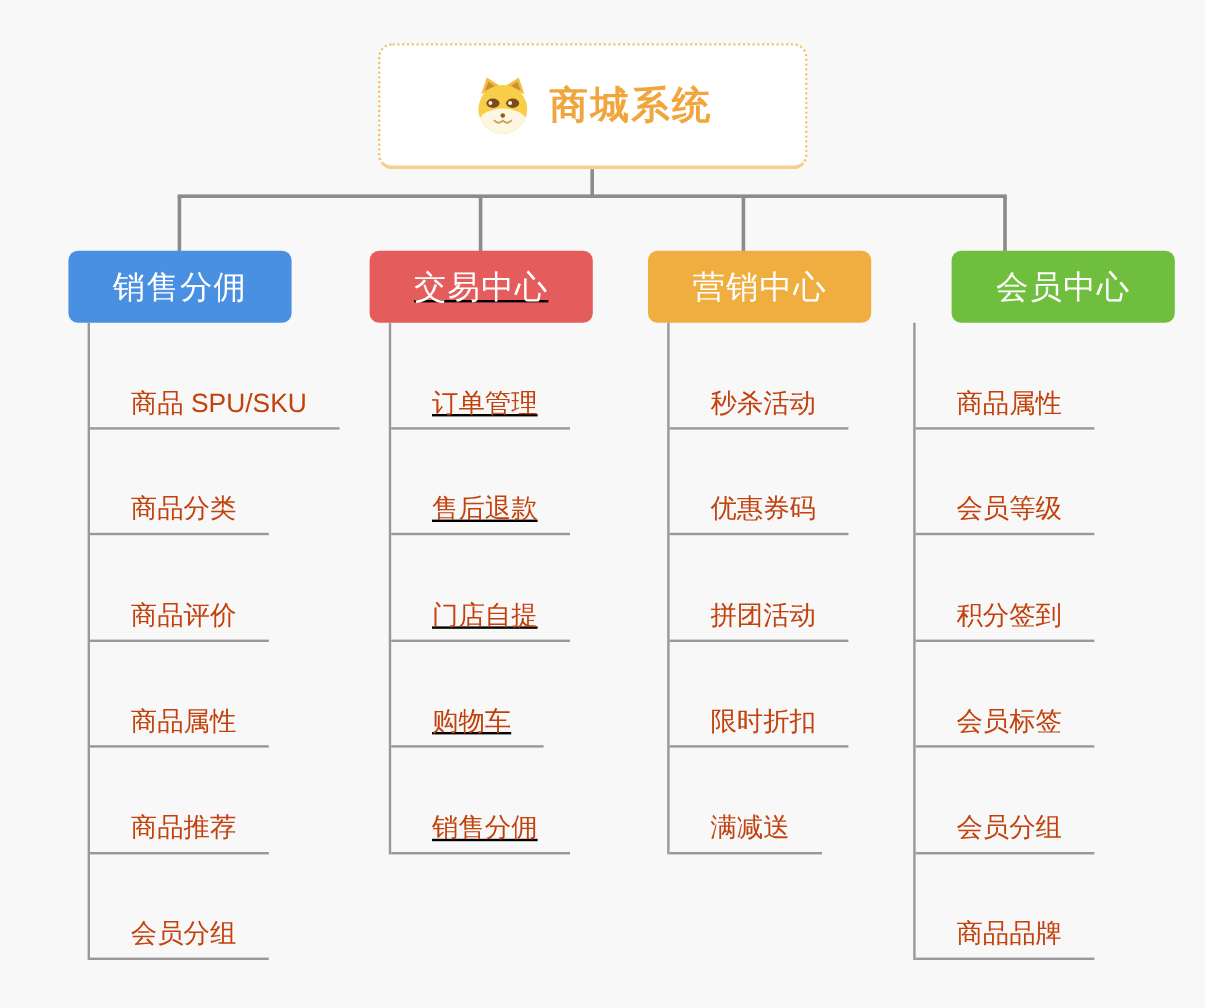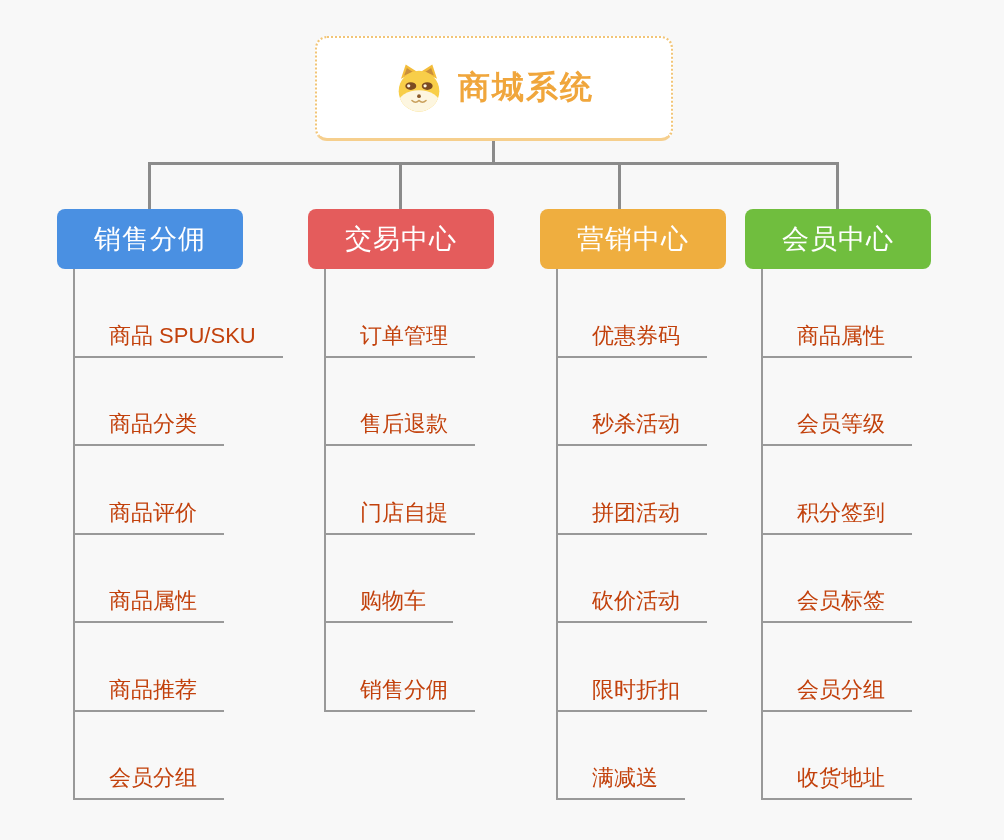--- a/index.html
+++ b/index.html
@@ -33,21 +33,21 @@
   .conn-rail-h{left:148px;top:162px;width:691px;height:3px;}
   .conn-drop{top:164px;width:3px;height:46px;}
   .drop-0{left:148px;}
   .drop-1{left:399px;}
   .drop-2{left:618px;}
   .drop-3{left:836px;}
 
   
   .branch{position:absolute;top:209px;}
   .branch-0{left:57px;}
-  .branch-1{left:308px;}
+  .branch-1{left:308px;text-decoration:underline;}
   .branch-2{left:540px;}
   .branch-3{left:745px;}
   .branch-header{
     width:186px;height:60px;border-radius:8px;
     display:flex;align-items:center;justify-content:center;
     color:#ffffff;font-size:27px;letter-spacing:1px;
     box-sizing:border-box;
   }
   .children{
     margin-left:16px;
@@ -143,57 +143,54 @@
       <div class="leaf">
           <span class="leaf-label">销售分佣</span>
         </div>
     </div>
   </div>
 
   <div class="branch branch-2">
     <div class="branch-header" style="background: rgb(239, 174, 63);">营销中心</div>
     <div class="children">
       <div class="leaf">
+          <span class="leaf-label">秒杀活动</span>
+        </div>
+      <div class="leaf">
           <span class="leaf-label">优惠券码</span>
         </div>
       <div class="leaf">
-          <span class="leaf-label">秒杀活动</span>
-        </div>
-      <div class="leaf">
           <span class="leaf-label">拼团活动</span>
-        </div>
-      <div class="leaf">
-          <span class="leaf-label">砍价活动</span>
         </div>
       <div class="leaf">
           <span class="leaf-label">限时折扣</span>
         </div>
       <div class="leaf">
           <span class="leaf-label">满减送</span>
         </div>
     </div>
   </div>
 
   <div class="branch branch-3">
-    <div class="branch-header" style="background: rgb(112, 190, 62);">会员中心</div>
+    <div class="branch-header" style="background: rgb(112, 190, 62); margin-left: 48px;">会员中心</div>
     <div class="children">
       <div class="leaf">
           <span class="leaf-label">商品属性</span>
         </div>
       <div class="leaf">
           <span class="leaf-label">会员等级</span>
         </div>
       <div class="leaf">
           <span class="leaf-label">积分签到</span>
         </div>
       <div class="leaf">
           <span class="leaf-label">会员标签</span>
         </div>
       <div class="leaf">
           <span class="leaf-label">会员分组</span>
         </div>
       <div class="leaf">
-          <span class="leaf-label">收货地址</span>
+          <span class="leaf-label">商品品牌</span>
         </div>
     </div>
   </div>
 
 </div>
 
 </body></html>

